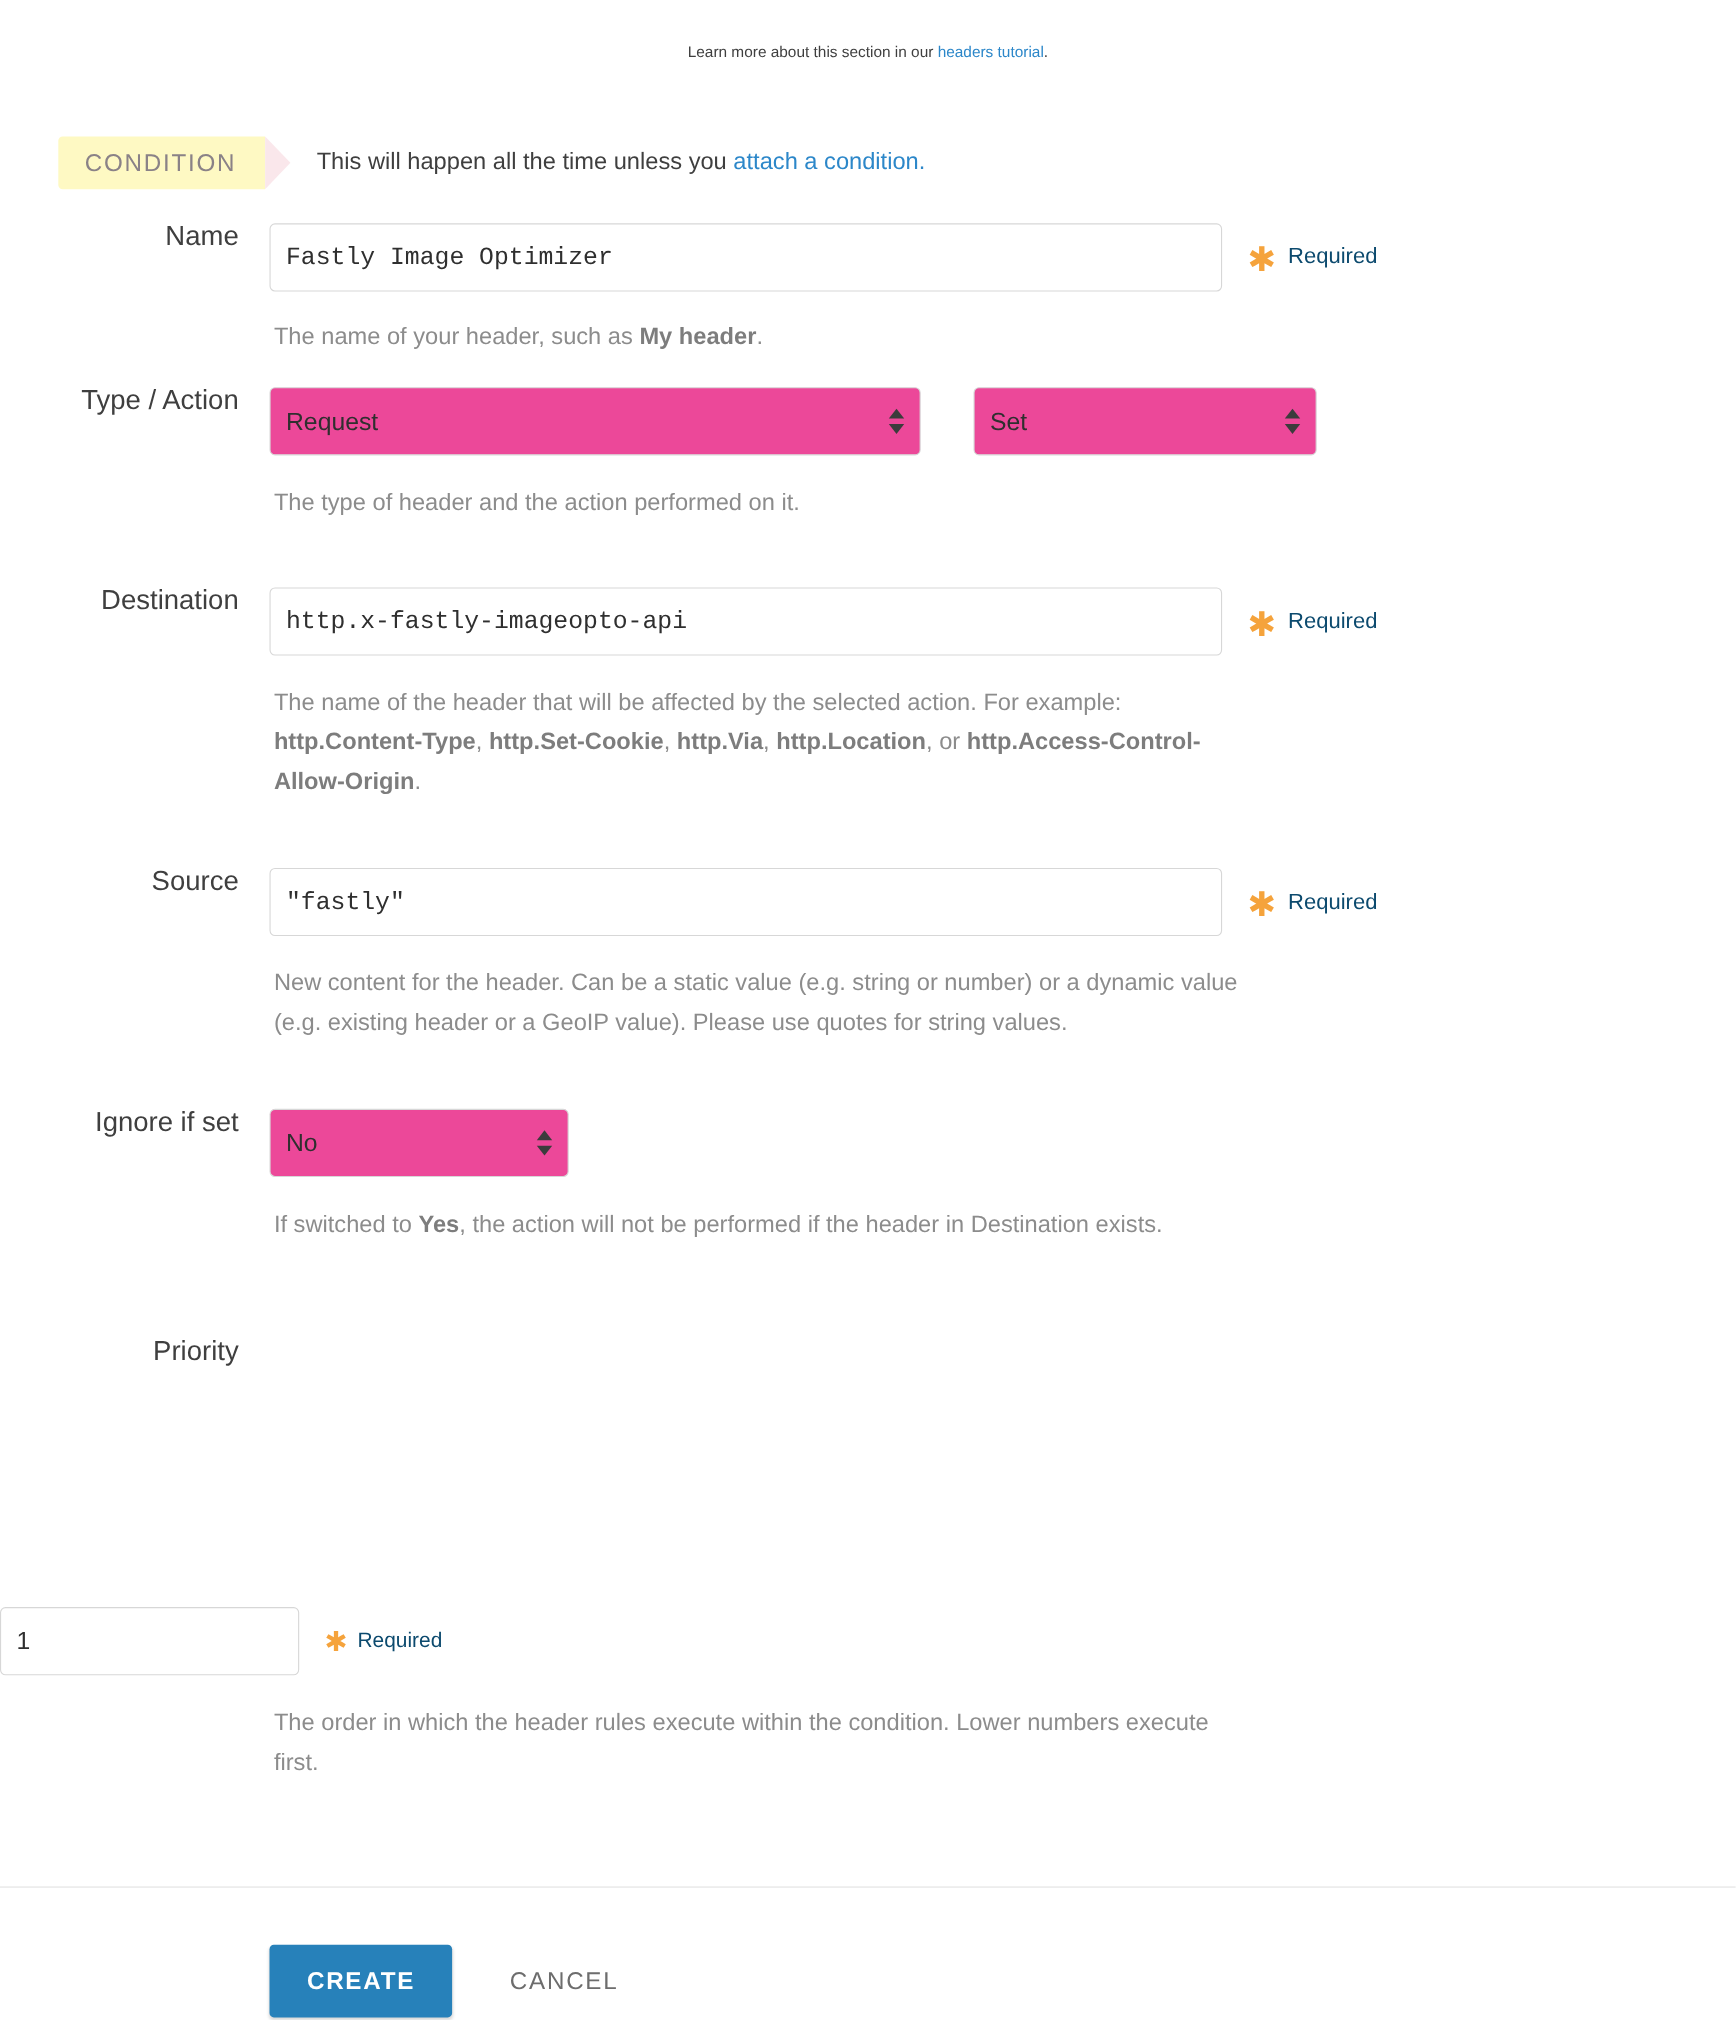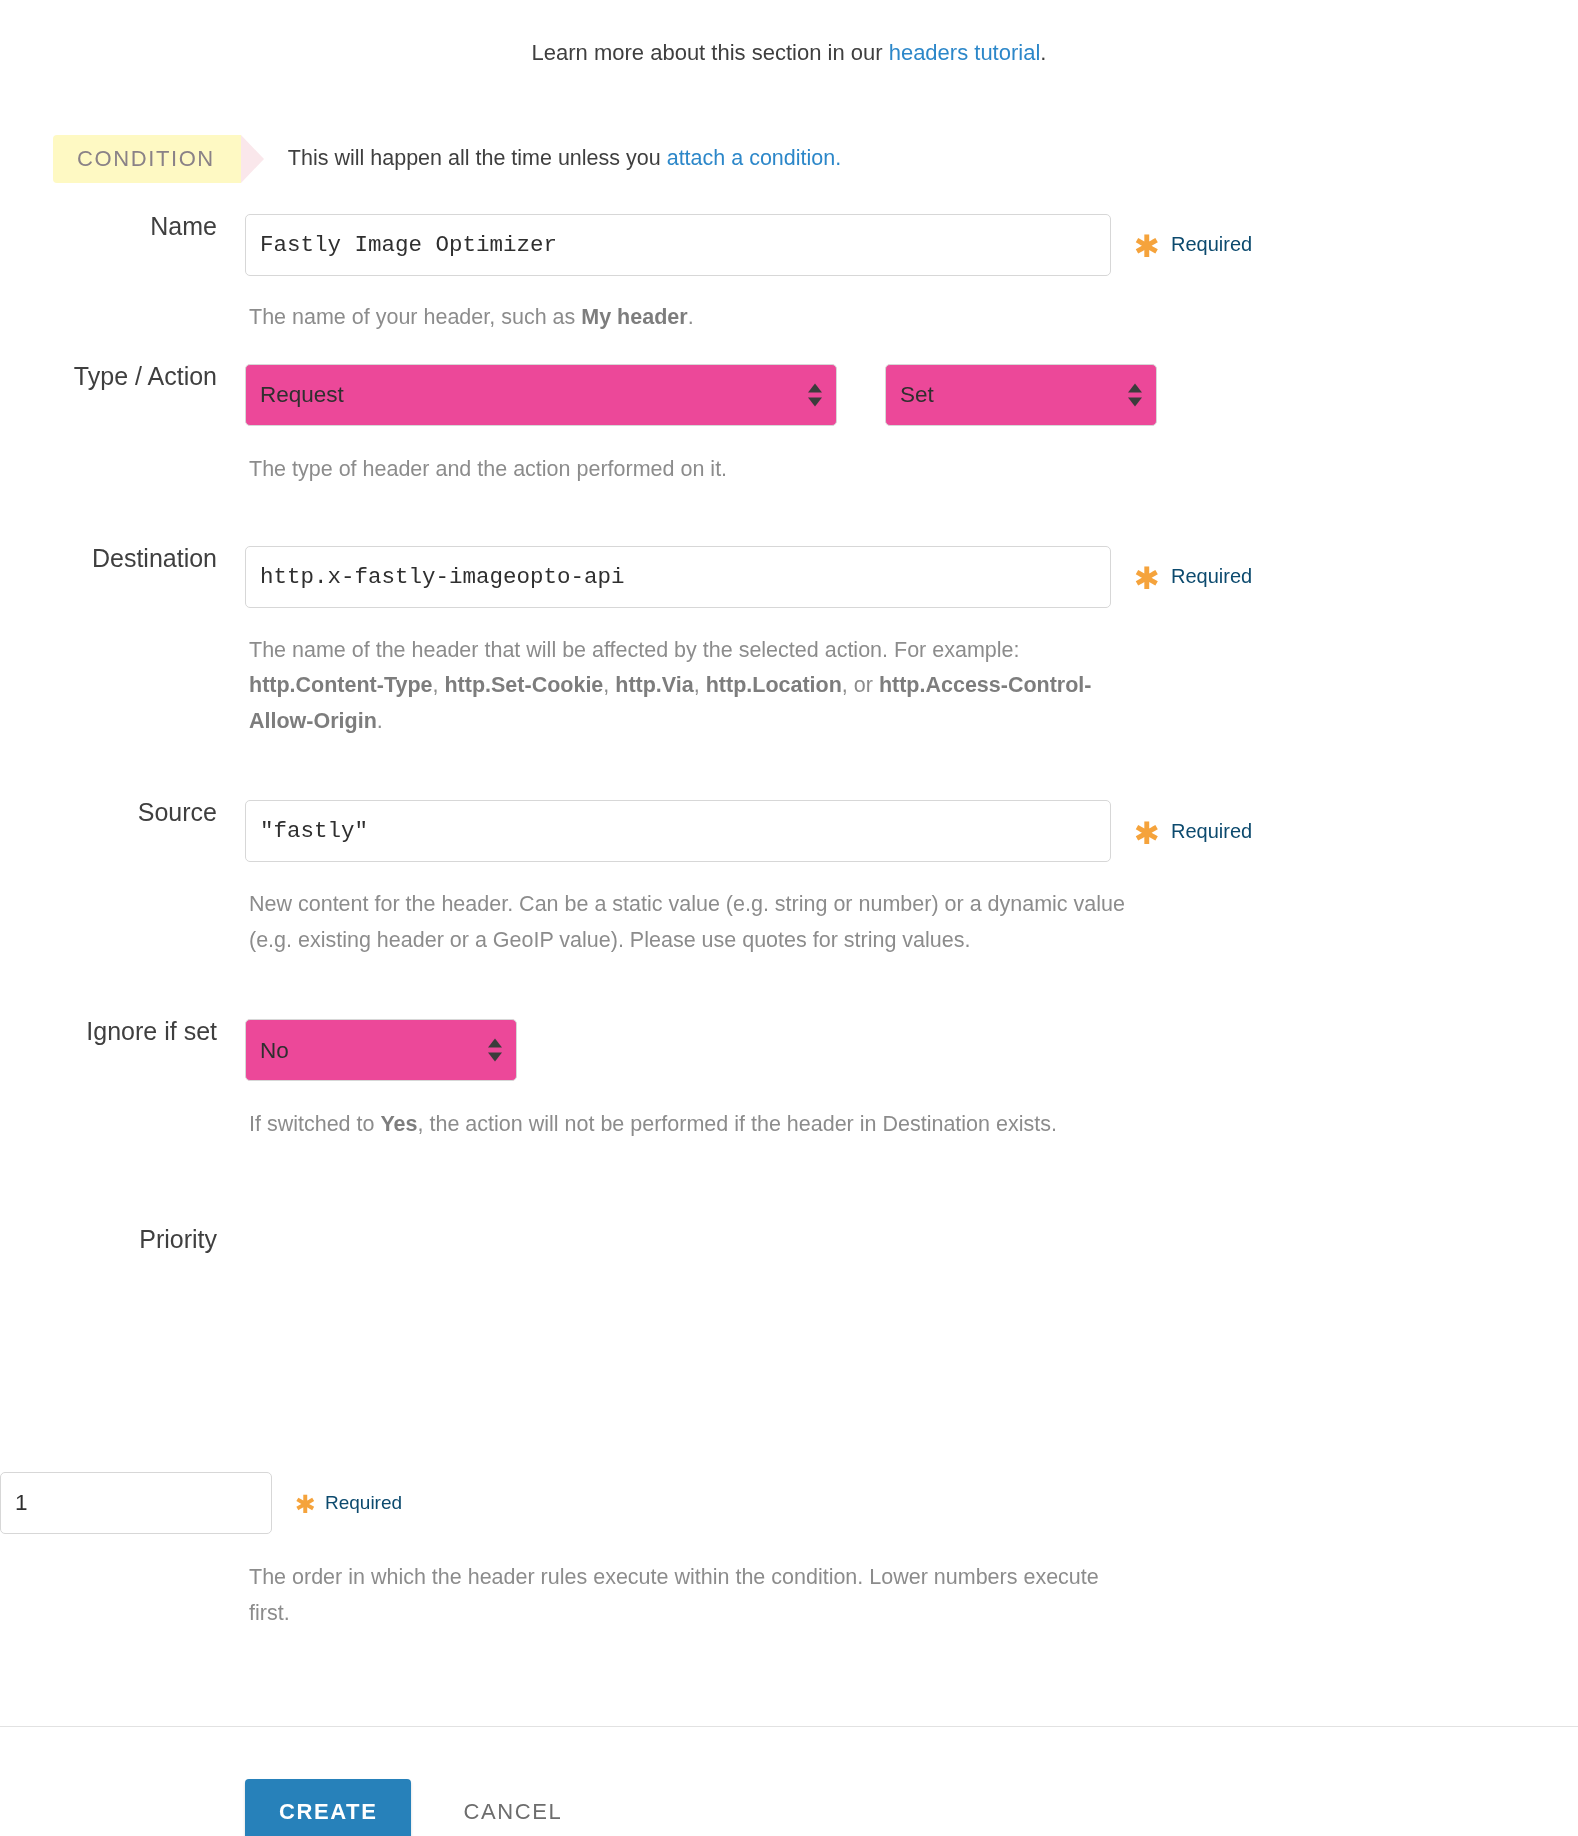--- a/index.html
+++ b/index.html
@@ -31,21 +31,21 @@
   .page-title {
     font-size: 51px;
     font-weight: 400;
     color: #3f3f3f;
     margin: 0;
     line-height: 1.25;
     letter-spacing: 0.2px;
   }
   .subtitle {
     margin-top: 24px;
-    font-size: 22px;
+    font-size: 14px;
     color: #3f3f3f;
     line-height: 1.4;
   }
   .link {
     color: #2c87c9;
     text-decoration: none;
     cursor: pointer;
   }
 
   
@@ -142,21 +142,21 @@
     color: #2f2f2f;
     background: #ec4899;
     border: 1px solid #d7d7d7;
     border-radius: 5px;
     height: 62px;
     padding: 0 40px 0 14px;
     outline: none;
     cursor: pointer;
   }
   select.type-select { width: 592px; }
-  select.action-select { width: 272px; }
+  select.action-select { width: 312px; }
   select.ignore-select { width: 272px; }
 
   .select-arrows {
     position: absolute;
     right: 15px;
     top: 50%;
     transform: translateY(-50%);
     display: flex;
     flex-direction: column;
     align-items: center;

